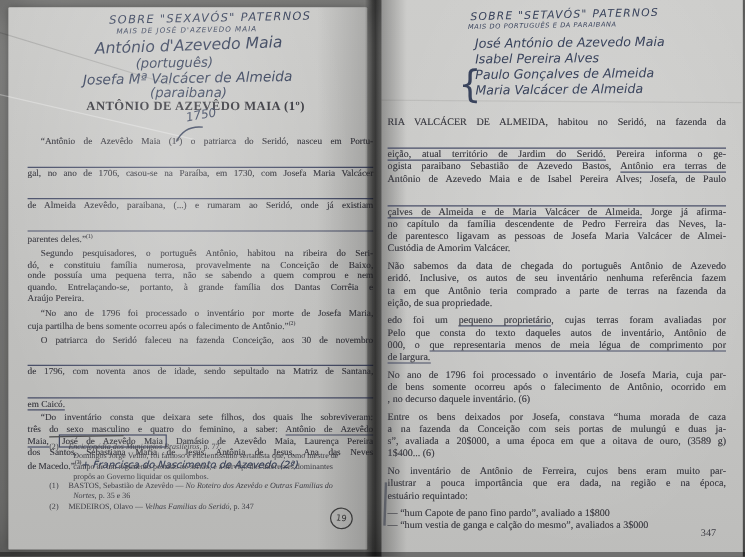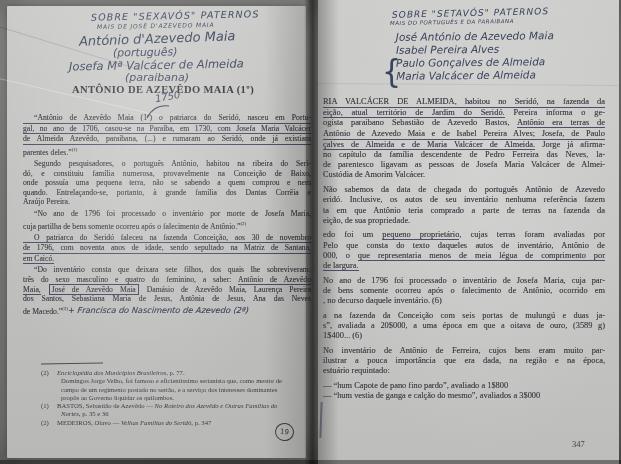--- a/index.html
+++ b/index.html
@@ -54,36 +54,36 @@
   .heading{position:absolute;left:14px;top:78px;width:284px;text-align:center;
     font-weight:bold;font-size:10.5px;letter-spacing:.4px;color:#33333a;}
   .body{position:absolute;color:#3d3d44;text-shadow:0 0 .5px rgba(61,61,68,.55);}
   .lbody{left:16px;top:107px;width:288px;font-size:7.7px;line-height:9.6px;}
   .rbody{left:5px;top:97px;width:282px;font-size:8.4px;line-height:10.2px;}
   .lbody .para{margin-bottom:2px;} .rbody .para{margin-bottom:4.5px;}
   .line{white-space:normal;}
   .jl{text-align:justify;text-align-last:justify;}
   .ind{text-indent:11px;}
   .u{border-bottom:1px solid rgba(50,58,88,.85);}
-  div.u{padding-bottom:0;}
+  div.u{padding-bottom:16px;}
   span.box{border:1px solid rgba(50,58,88,.9);padding:0 2px;margin:0 1px;}
   span.sup{vertical-align:super;font-size:62%;}
   span.i{font-style:italic;}
   span.hwseg{font-family:"DejaVu Sans",sans-serif;font-style:italic;color:#39435c;
     font-size:8.2px;display:inline-block;transform:skewX(-6deg);}
   .fnrule{position:absolute;left:34px;top:357px;width:62px;border-top:1.5px solid #4a4a4a;
     transform:rotate(-1deg);}
   .footnotes{position:absolute;left:34px;top:363px;width:256px;font-size:6.7px;
     line-height:8.3px;color:#3d3d44;}
   .fn{padding-left:20px;text-indent:-20px;}
   .fn.cont{text-indent:0;}
   .fn .m{display:inline-block;width:16px;text-indent:0;}
   .inkmark{position:absolute;left:2px;top:402px;width:2px;height:36px;
     background:rgba(42,48,66,.5);transform:rotate(2deg);}
-  .pagenum{position:absolute;left:254px;top:439px;font-size:8.5px;color:#3d3d44;}
+  .pagenum{position:absolute;left:266px;top:439px;font-size:8.5px;color:#3d3d44;}
 </style>
 </head>
 <body>
 
 <div class="photo">
 
   <div class="page page-left">
     <div class="crease c1"></div>
     <div class="crease c2"></div>
     <div class="hw ann1">SOBRE "SEXAVÓS" PATERNOS</div>
@@ -173,20 +173,21 @@
           <div class="line jl"><span>Pelo que consta do texto daqueles autos de inventário, Antônio de</span></div>
           <div class="line jl"><span>000, o </span><span class="u">que representaria menos de meia légua de comprimento por</span></div>
           <div class="line"><span class="u">de largura.</span></div>
         </div>
         <div class="para">
           <div class="line jl"><span>No ano de 1796 foi processado o inventário de Josefa Maria, cuja par-</span></div>
           <div class="line jl"><span>de bens somente ocorreu após o falecimento de Antônio, ocorrido em</span></div>
           <div class="line"><span>, no decurso daquele inventário. (6)</span></div>
         </div>
         <div class="para">
+          <div class="line jl"><span>Entre os bens deixados por Josefa, constava “huma morada de caza</span></div>
           <div class="line jl"><span>a na fazenda da Conceição com seis portas de mulungú e duas ja-</span></div>
           <div class="line jl"><span>s”, avaliada a 20$000, a uma época em que a oitava de ouro, (3589 g)</span></div>
           <div class="line"><span>1$400... (6)</span></div>
         </div>
         <div class="para">
           <div class="line jl"><span>No inventário de Antônio de Ferreira, cujos bens eram muito par-</span></div>
           <div class="line jl"><span>ilustrar a pouca importância que era dada, na região e na época,</span></div>
           <div class="line"><span>estuário requintado:</span></div>
         </div>
         <div class="para">

